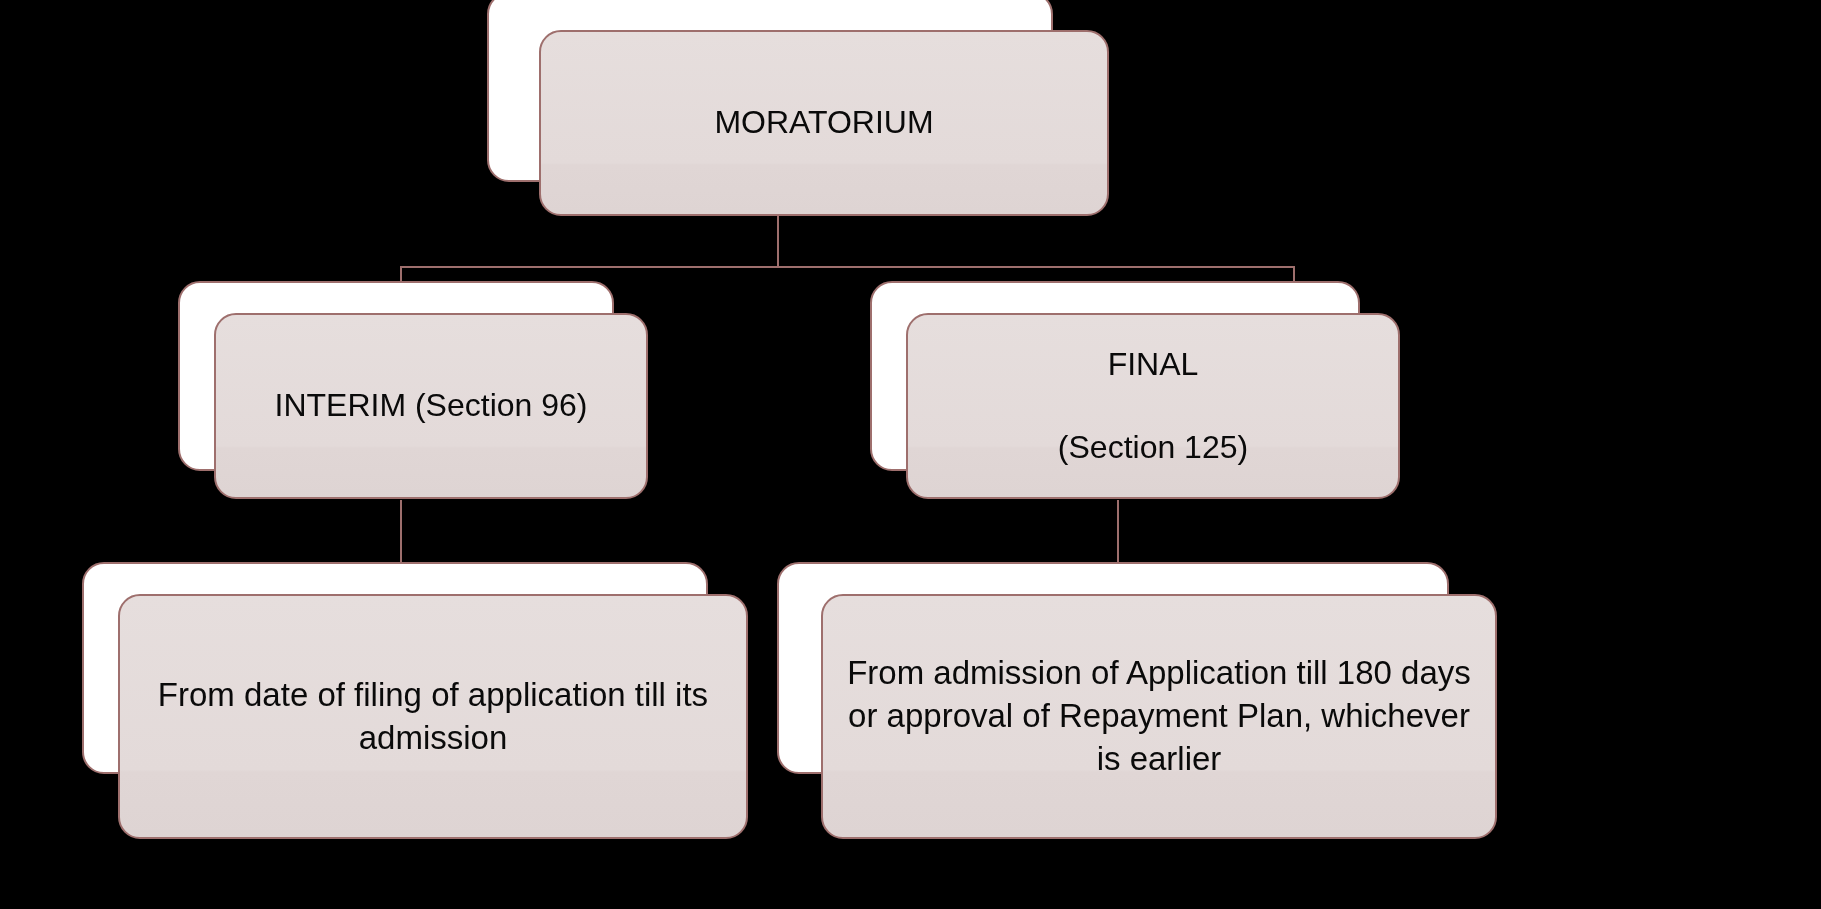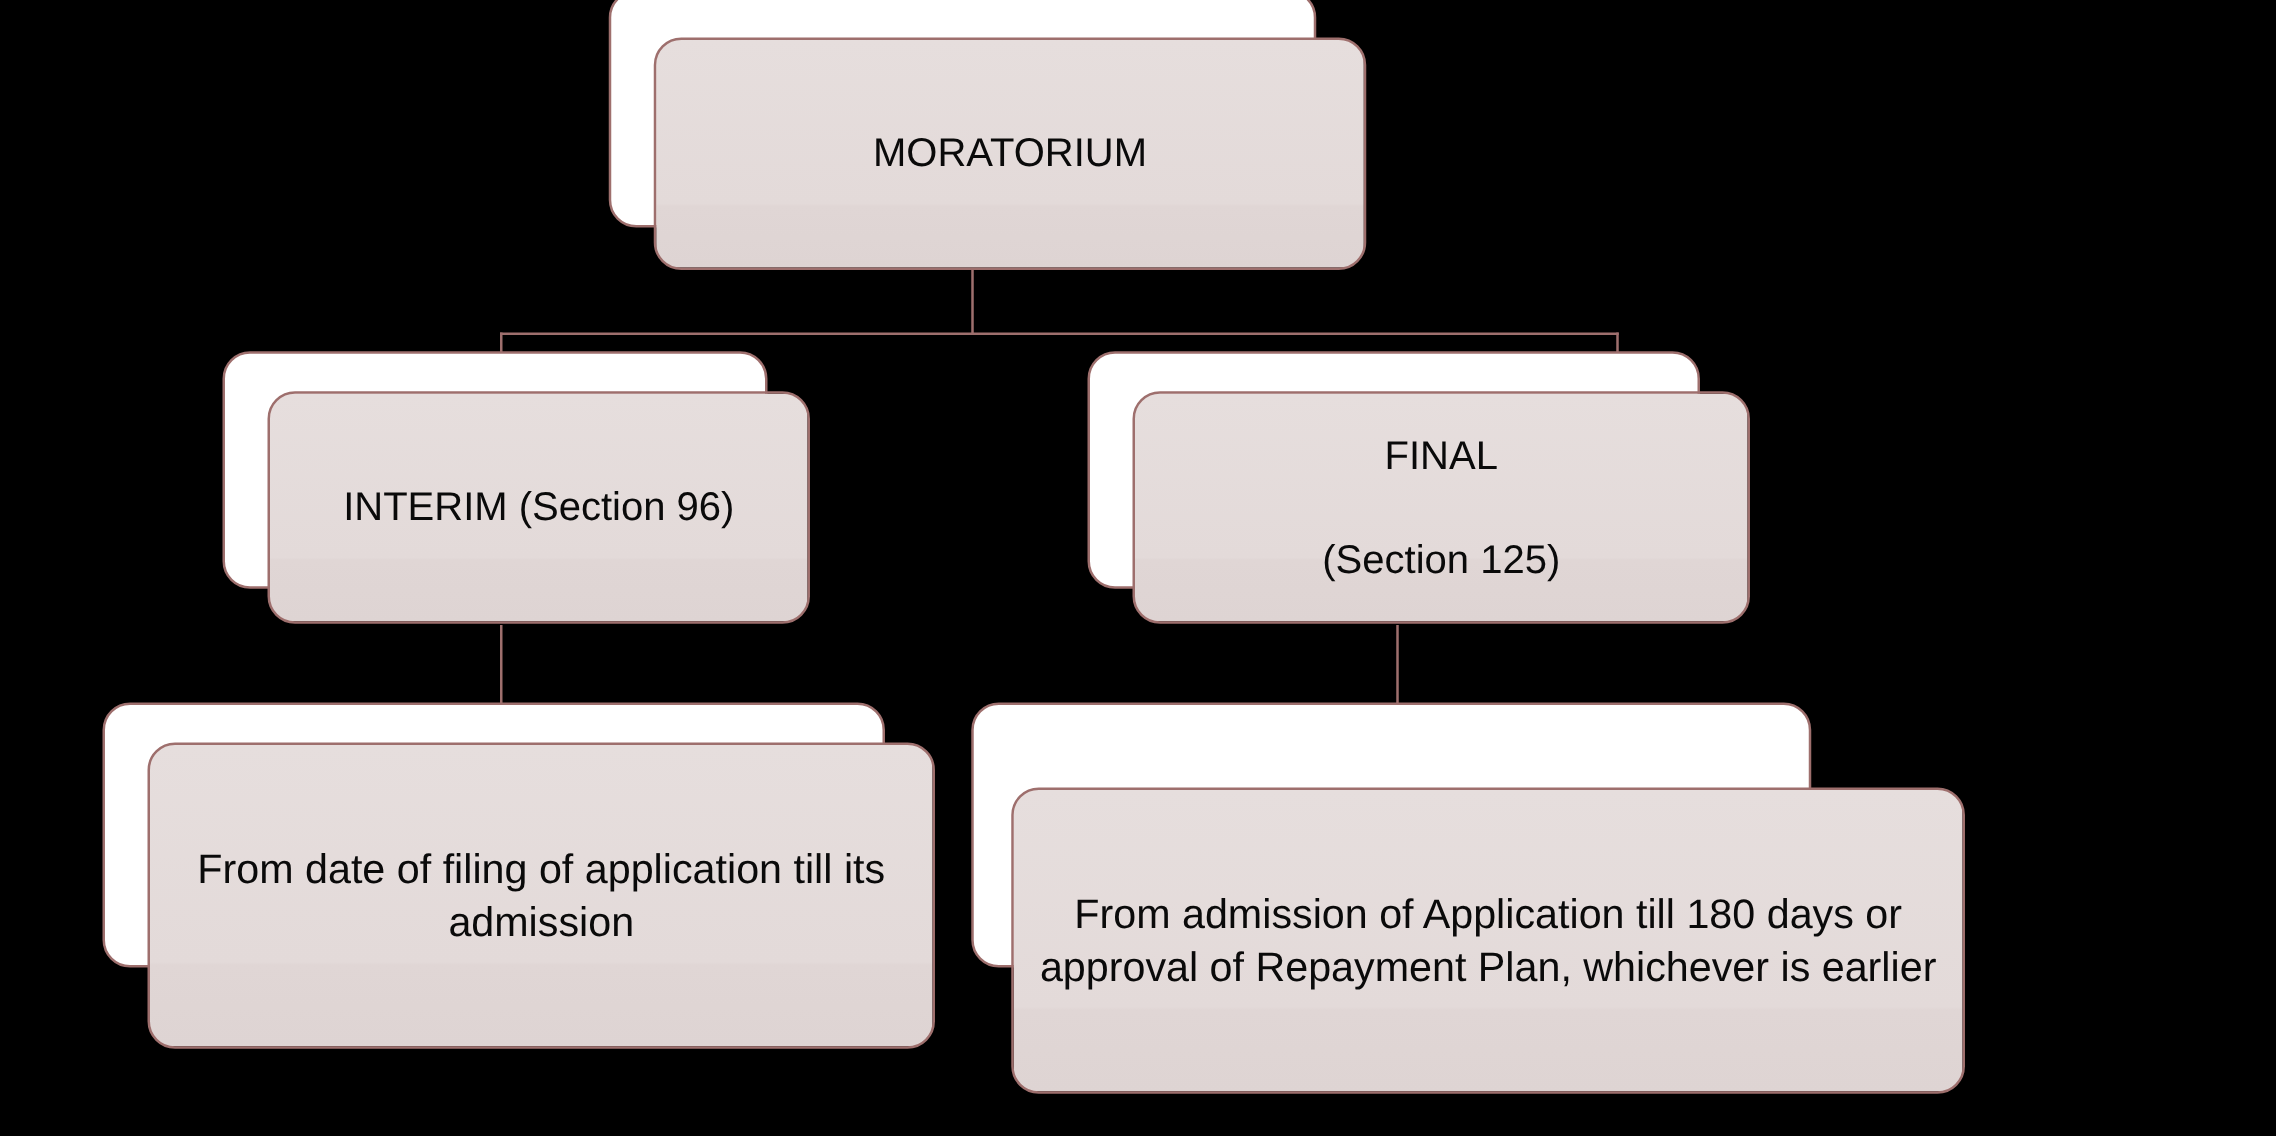--- a/index.html
+++ b/index.html
@@ -55,21 +55,21 @@
     color: #0A0A0A;
     line-height: 1.30;
     padding: 0 18px;
     white-space: pre-line;
   }
 
   
   
   #node-moratorium { left: 487px; top: 0px; width: 606px; height: 218px; }
   #node-moratorium .card-shadow { width: 566px; height: 190px; left: 0; top: -8px; }
-  #node-moratorium .card-main   { width: 570px; height: 186px; left: 36px; top: 30px; }
+  #node-moratorium .card-main   { width: 570px; height: 186px; left: 52px; top: 30px; }
   #node-moratorium .card-label  { font-size: 32px; }
 
   
   #node-interim { left: 178px; top: 281px; width: 470px; height: 220px; }
   #node-interim .card-shadow { width: 436px; height: 190px; left: 0; top: 0; }
   #node-interim .card-main   { width: 434px; height: 186px; left: 36px; top: 32px; }
   #node-interim .card-label  { font-size: 32px; }
 
   
   #node-final { left: 870px; top: 281px; width: 530px; height: 220px; }
@@ -79,21 +79,21 @@
 
   
   #node-interim-detail { left: 82px; top: 562px; width: 670px; height: 347px; }
   #node-interim-detail .card-shadow { width: 626px; height: 212px; left: 0; top: 0; }
   #node-interim-detail .card-main   { width: 630px; height: 245px; left: 36px; top: 32px; }
   #node-interim-detail .card-label  { font-size: 33px; }
 
   
   #node-final-detail { left: 777px; top: 562px; width: 716px; height: 347px; }
   #node-final-detail .card-shadow { width: 672px; height: 212px; left: 0; top: 0; }
-  #node-final-detail .card-main   { width: 763px; height: 245px; left: 32px; top: 32px; margin-top: 36px; }
+  #node-final-detail .card-main   { width: 676px; height: 245px; left: 44px; top: 32px; }
   #node-final-detail .card-label  { font-size: 33px; }
 </style>
 </head>
 <body>
 
 <div id="stage">
 
   <div class="conn conn-v" style="left:777px; top:216px; height:52px;"></div>
 
   <div class="conn conn-h" style="left:400px; top:266px; width:895px;"></div>

